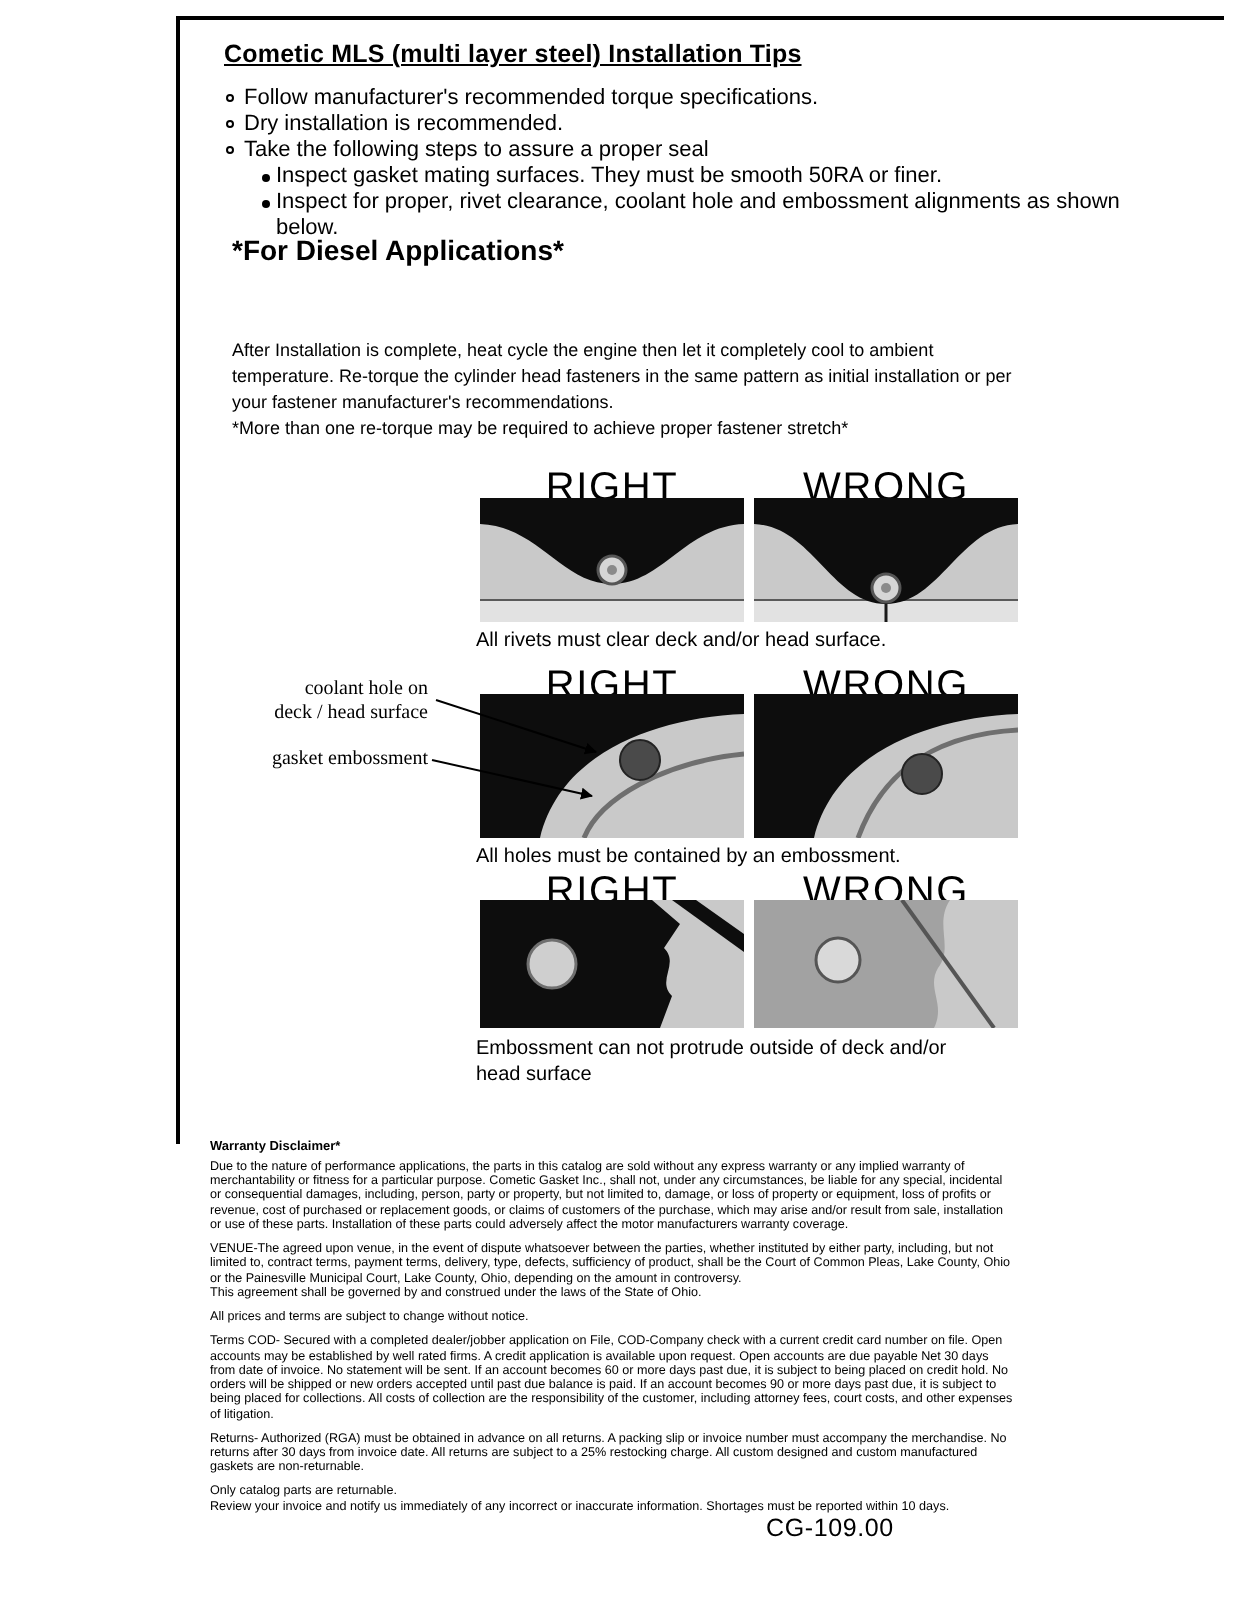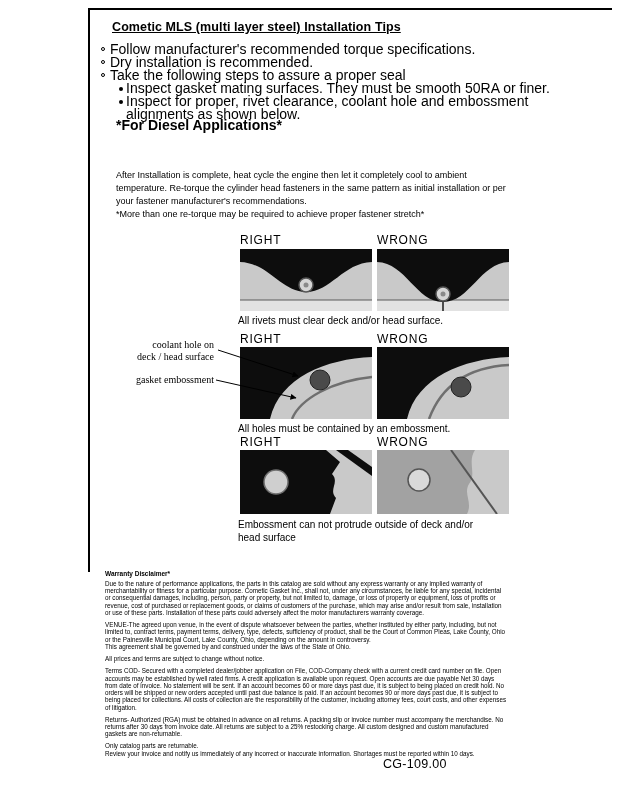--- a/index.html
+++ b/index.html
@@ -13,34 +13,34 @@
 
   .frame-top  { position:absolute; left:88px; top:8px; width:524px; height:2px; background:#000; }
   .frame-left { position:absolute; left:88px; top:8px; width:2px; height:564px; background:#000; }
 
   .doc-title {
     position:absolute; left:112px; top:20px;
     font-size:12.5px; font-weight:bold; text-decoration:underline;
     letter-spacing:0.1px;
   }
 
-  .tips-list { position:absolute; left:100px; top:43px; width:480px; list-style:none; font-size:14px; line-height:13px; }
+  .tips-list { position:absolute; left:112px; top:43px; width:480px; list-style:none; font-size:11px; line-height:13px; }
   .tip    { position:relative; padding-left:10px; }
   .subtip { position:relative; padding-left:26px; }
   .o-marker { position:absolute; left:1px; top:4px; width:4px; height:4px; border:1px solid #000; border-radius:50%; }
   .b-marker { position:absolute; left:19px; top:5px; width:4px; height:4px; background:#000; border-radius:50%; }
 
   .diesel-heading { position:absolute; left:116px; top:117px; font-size:14px; font-weight:bold; }
   .body-para { position:absolute; left:116px; width:400px; font-size:9px; line-height:13px; }
   .para-1 { top:135px; }
   .para-2 { top:169px; }
   .retorque-note { position:absolute; left:116px; top:209px; font-size:9px; }
 
   .diagram-section { position:absolute; left:0; top:232px; width:618px; height:322px; }
-  .dg-label   { position:absolute; width:132px; font-size:12px; letter-spacing:0.8px; }
+  .dg-label   { position:absolute; width:132px; text-align:center; font-size:20px; letter-spacing:0.8px; }
   .panel      { position:absolute; width:132px; }
   .panel svg  { display:block; width:100%; height:100%; }
   .dg-caption { position:absolute; font-size:10px; line-height:13px; }
   .callout    { position:absolute; font-size:10px; line-height:11.5px; text-align:right;font-family:Liberation Serif, serif; }
   .callout span { display:block; }
   .arrow-overlay { position:absolute; left:0; top:0; width:618px; height:322px; pointer-events:none; }
 
   .warranty { position:absolute; left:105px; top:570px; width:402px; }
   .warranty-heading { font-size:6.5px; font-weight:bold; margin-bottom:3px; }
   .warranty p { font-size:6.3px; line-height:1.15; margin-bottom:5px; white-space:pre-line; }

